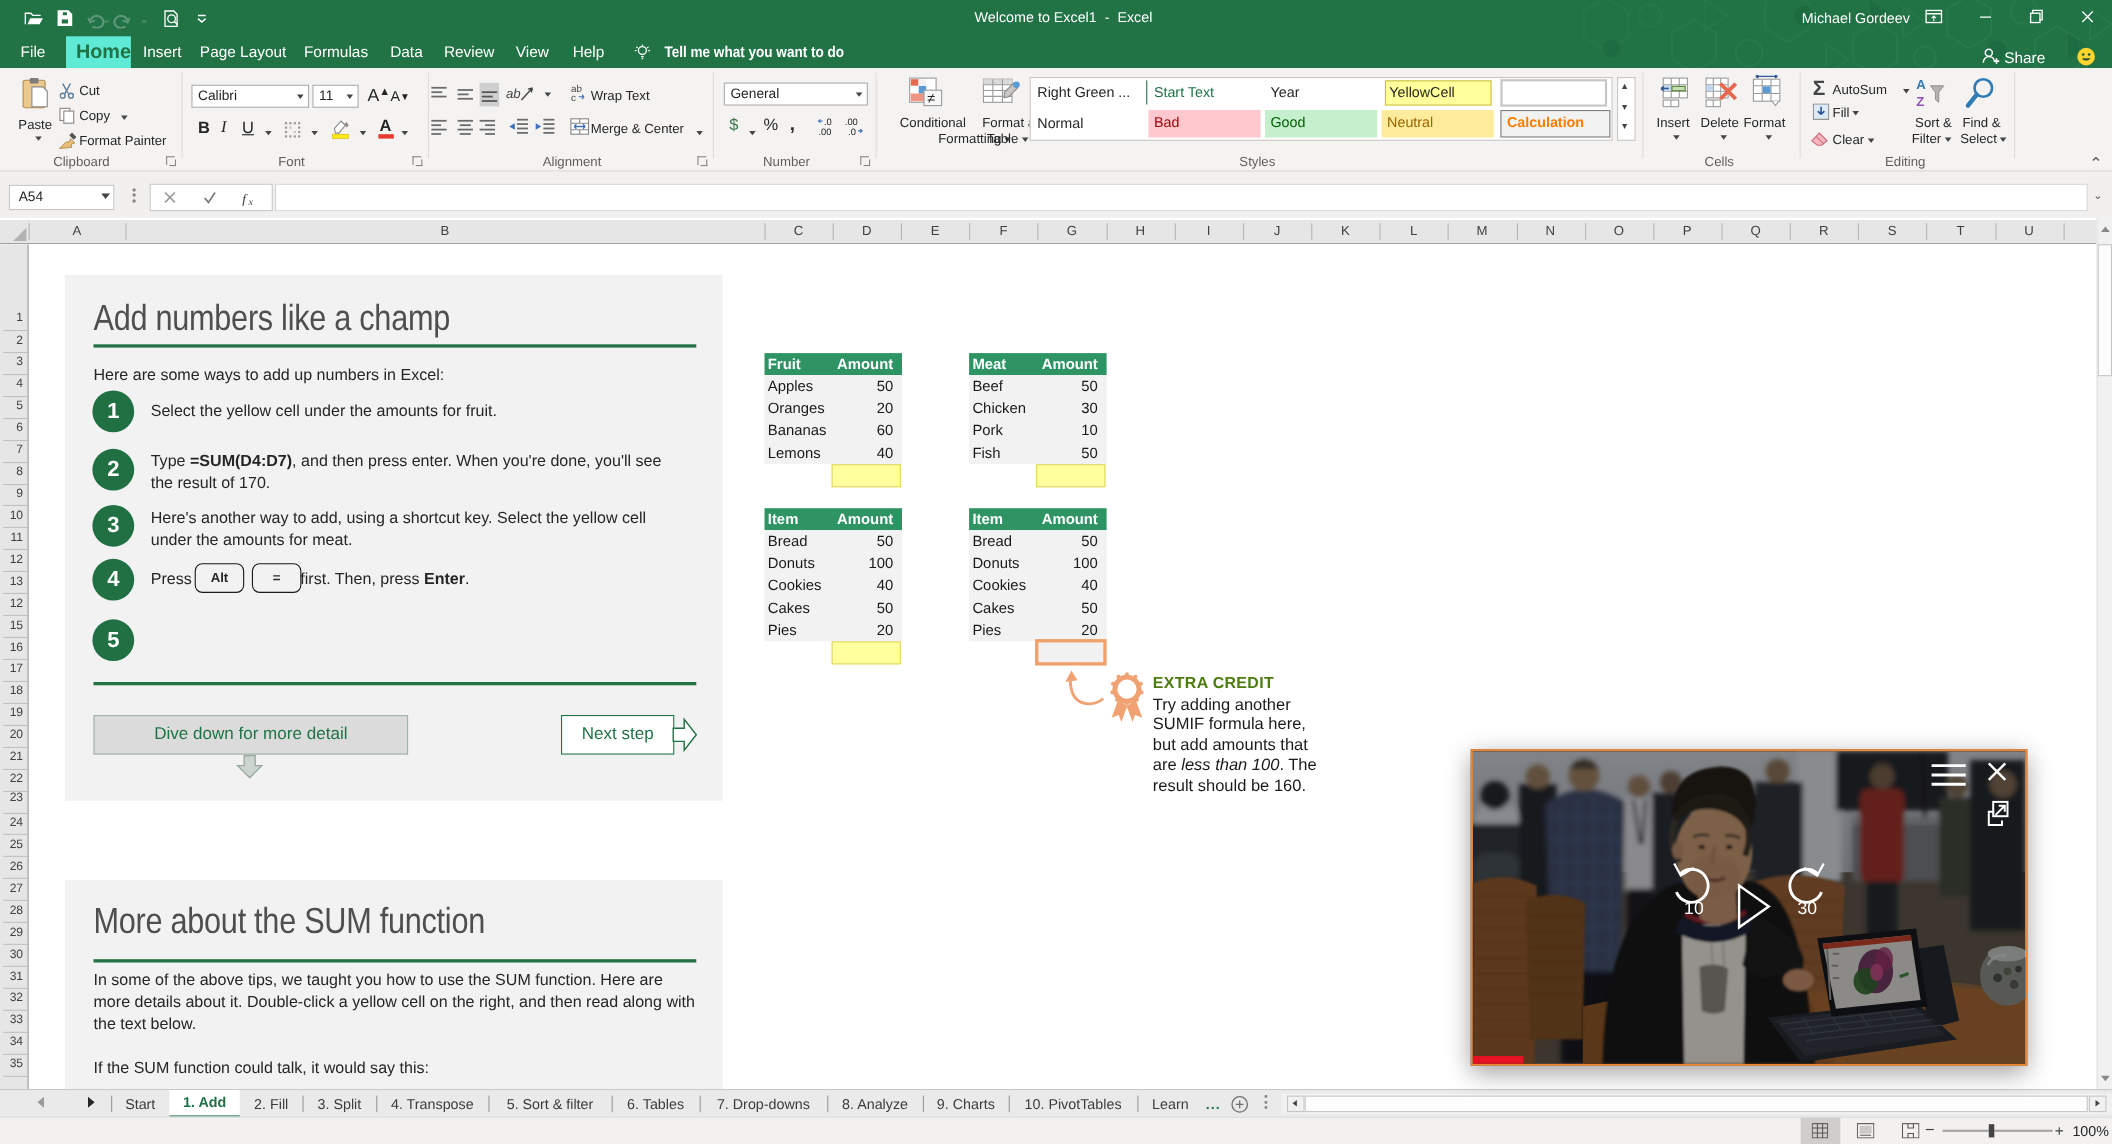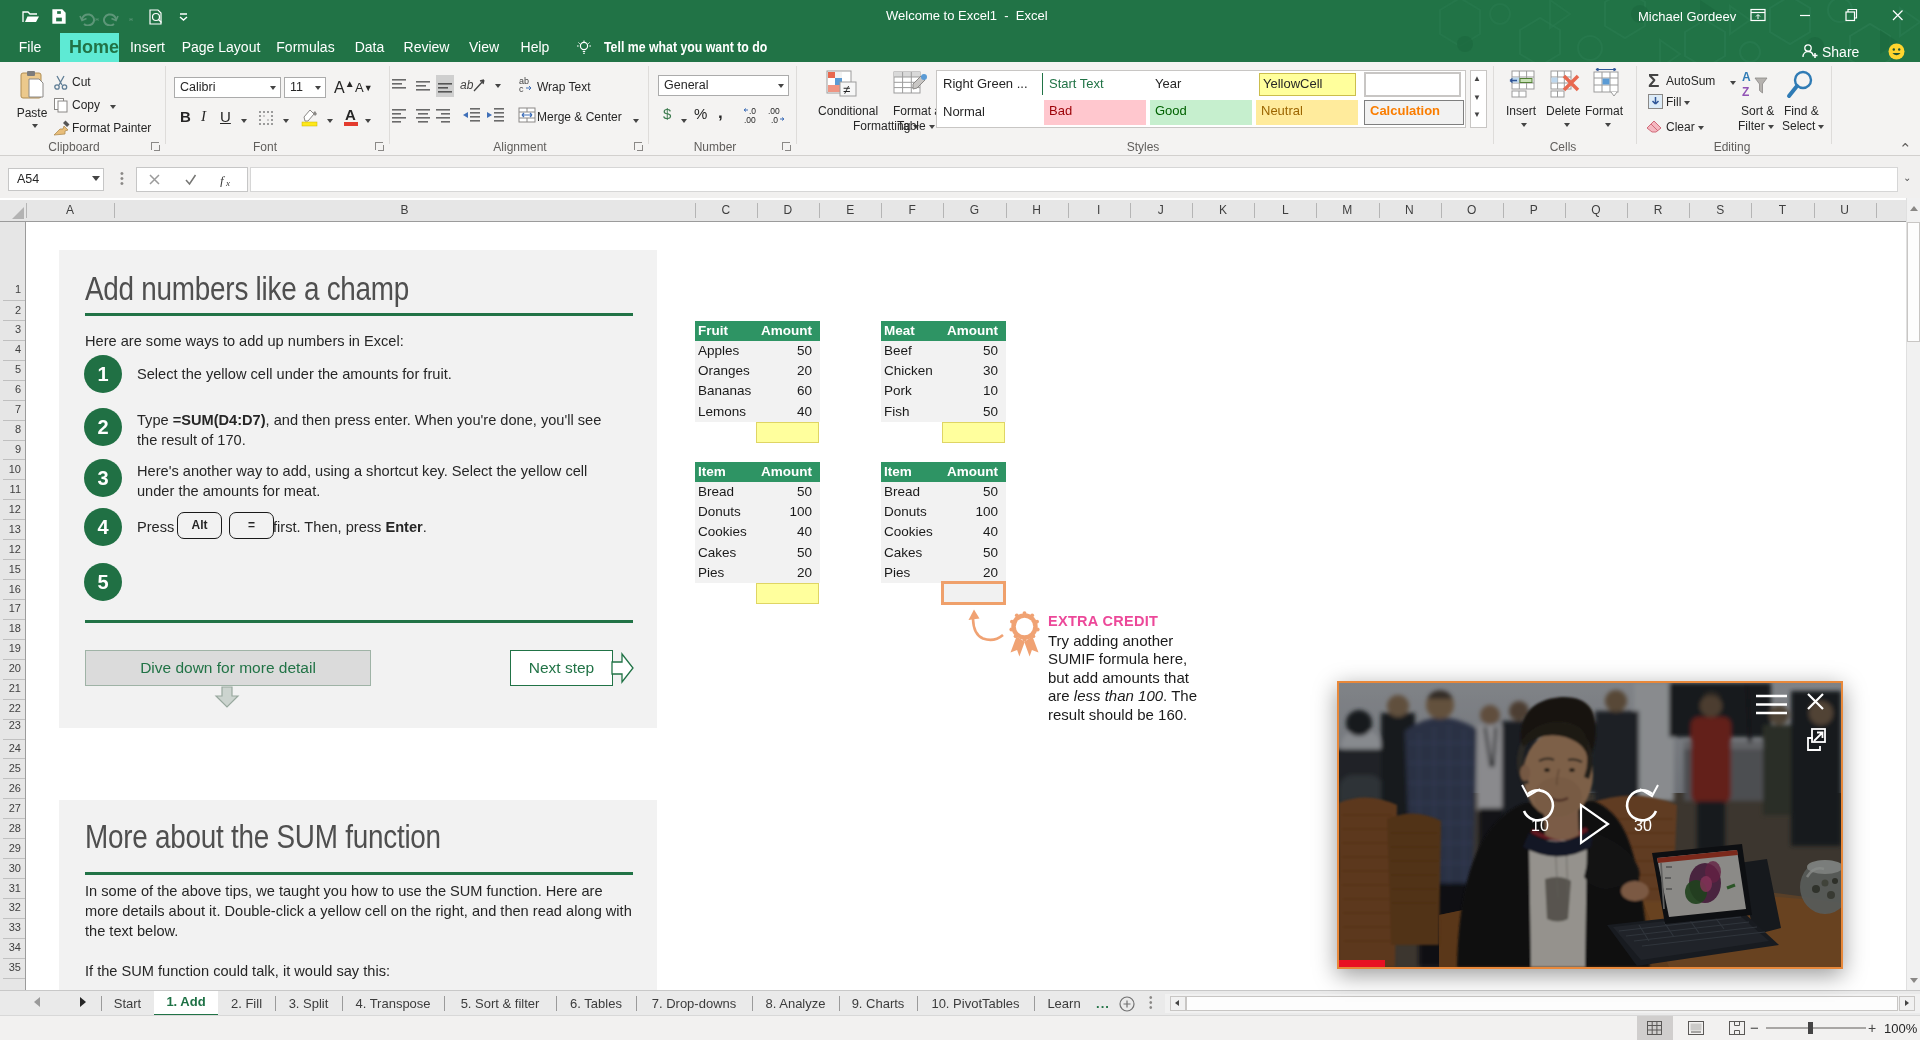--- a/index.html
+++ b/index.html
@@ -717,21 +717,21 @@
             <circle cx="24.4" cy="29.2" r="1.9"></circle>
             <circle cx="15.5" cy="32.4" r="1.9"></circle>
             <circle cx="6.6" cy="29.2" r="1.9"></circle>
             <circle cx="2.3" cy="22.5" r="1.9"></circle>
             <circle cx="2.9" cy="14.6" r="1.9"></circle>
             <circle cx="7.8" cy="8.3" r="1.9"></circle>
           </g>
     </g>
     <circle cx="15.5" cy="19.5" r="8.7" fill="#fff"></circle>
   </svg>
-  <div class="a" style="left:1048px;top:391px;font-size:14.5px;font-weight:bold;color:#ec4899;letter-spacing:0.3px">EXTRA CREDIT</div>
+  <div class="a" style="left:1048px;top:391px;font-size:14.5px;font-weight:bold;color:#4d7c0f;letter-spacing:0.3px">EXTRA CREDIT</div>
   <div class="a" style="left:1048px;top:410px;font-size:15px;color:#1a1a1a;line-height:18.4px">Try adding another<br>SUMIF formula here,<br>but add amounts that<br>are <i>less than 100</i>. The<br>result should be 160.</div>
 </div>
 
 <div class="a" style="left:1906px;top:198px;width:14px;height:795px;background:#f1f1f1;border-left:1px solid #e0e0e0">
   <div class="a" style="left:3px;top:8px;width:0;height:0;border-left:4px solid transparent;border-right:4px solid transparent;border-bottom:5px solid #8a8886"></div>
   <div class="a" style="left:0px;top:24px;width:13px;height:120px;background:#fdfdfd;border:1px solid #c8c6c4"></div>
   <div class="a" style="left:3px;top:780px;width:0;height:0;border-left:4px solid transparent;border-right:4px solid transparent;border-top:5px solid #8a8886"></div>
 </div>
 <div id="tabbar" class="a">
   <div class="a" style="left:34px;top:6px;width:0;height:0;border-top:5px solid transparent;border-bottom:5px solid transparent;border-right:6px solid #9a9a9a"></div>

